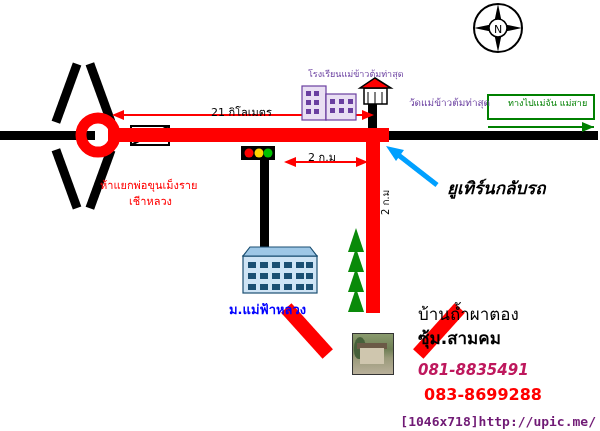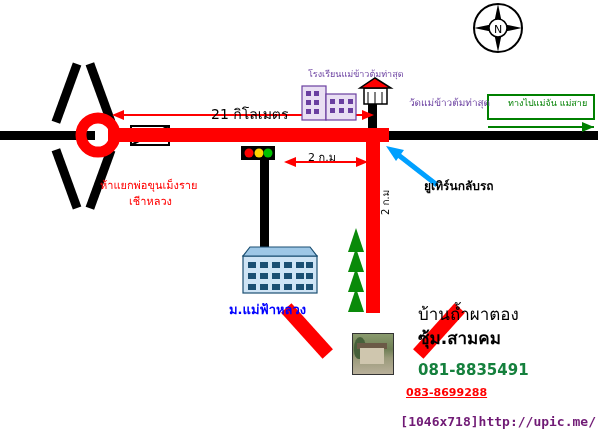--- a/index.html
+++ b/index.html
@@ -7,21 +7,21 @@
     width:600px;height:431px;background:#ffffff;overflow:hidden;
     font-family:"DejaVu Sans","Liberation Sans",sans-serif;
     position:relative;
   }
   #map{position:absolute;left:0;top:0;width:600px;height:431px;}
   .lbl{position:absolute;white-space:nowrap;line-height:1.05;}
   .t-red{color:#ff0000;}
   .t-blue{color:#0000ff;text-align:center;}
   .t-green{color:#008000;}
   .t-purple{color:#6a3fa0;margin-left:11px;}
-  .t-orange{color:#15803d;}
+  .t-orange{color:#be185d;font-style:italic;}
   .t-black{color:#000000;}
   .footer{
     position:absolute;right:4px;bottom:2px;
     font-family:"DejaVu Sans Mono","Liberation Mono",monospace;
     font-size:13px;color:#701a75;font-weight:bold;letter-spacing:0px;
   }
   .photo{
     position:absolute;left:352px;top:333px;width:40px;height:40px;
     border:1px solid #333;
     background:
@@ -184,35 +184,35 @@
   <div class="roof"></div>
   <div class="bld"></div>
 </div>
 
 <div class="lbl t-purple" style="left:297px;top:70px;font-size:9px;">โรงเรียนแม่ข้าวต้มท่าสุด</div>
 
 <div class="lbl t-purple" style="left:398px;top:98px;font-size:10px;">วัดแม่ข้าวต้มท่าสุด</div>
 
 <div class="lbl t-green" style="left:496px;top:99px;font-size:9px;margin-left:12px;">ทางไปแม่จัน  แม่สาย</div>
 
-<div class="lbl t-black" style="left:211px;top:107px;font-size:14px;">21 กิโลเมตร</div>
+<div class="lbl t-black" style="left:211px;top:107px;font-size:11px;">21 กิโลเมตร</div>
 
 <div class="lbl t-black" style="left:308px;top:152px;font-size:11px;">2 ก.ม</div>
 
 <div class="lbl t-black" style="left:381px;top:215px;font-size:10px;transform:rotate(-90deg);transform-origin:left top;">2 ก.ม</div>
 
 <div class="lbl t-red" style="left:100px;top:180px;font-size:11px;">ห้าแยกพ่อขุนเม็งราย</div>
 
 <div class="lbl t-red" style="left:129px;top:196px;font-size:11px;">เชีาหลวง</div>
 
-<div class="lbl t-black" style="left:424px;top:180px;font-size:12px;font-weight:bold;">ยูเทิร์นกลับรถ</div>
+<div class="lbl t-black" style="left:447px;top:180px;font-size:17px;font-weight:bold;font-style:italic;">ยูเทิร์นกลับรถ</div>
 
 <div class="lbl t-blue" style="left:229px;top:303px;font-size:13px;font-weight:bold;">ม.แม่ฟ้าหลวง</div>
 
 <div class="lbl t-black" style="left:418px;top:306px;font-size:17px;font-weight:normal;">บ้านถ้ำผาตอง</div>
 
 <div class="lbl t-black" style="left:418px;top:330px;font-size:17px;font-weight:bold;">ซุ้ม.สามคม</div>
 
 <div class="lbl t-orange" style="left:418px;top:363px;font-size:15px;font-weight:bold;">081-8835491</div>
 
-<div class="lbl t-red" style="left:406px;top:387px;font-size:11px;font-weight:bold;text-decoration:underline;">083-8699288</div>
+<div class="lbl t-red" style="left:424px;top:387px;font-size:16px;font-weight:bold;">083-8699288</div>
 
 <div class="footer">[1046x718]http://upic.me/</div>
 
 </body></html>

